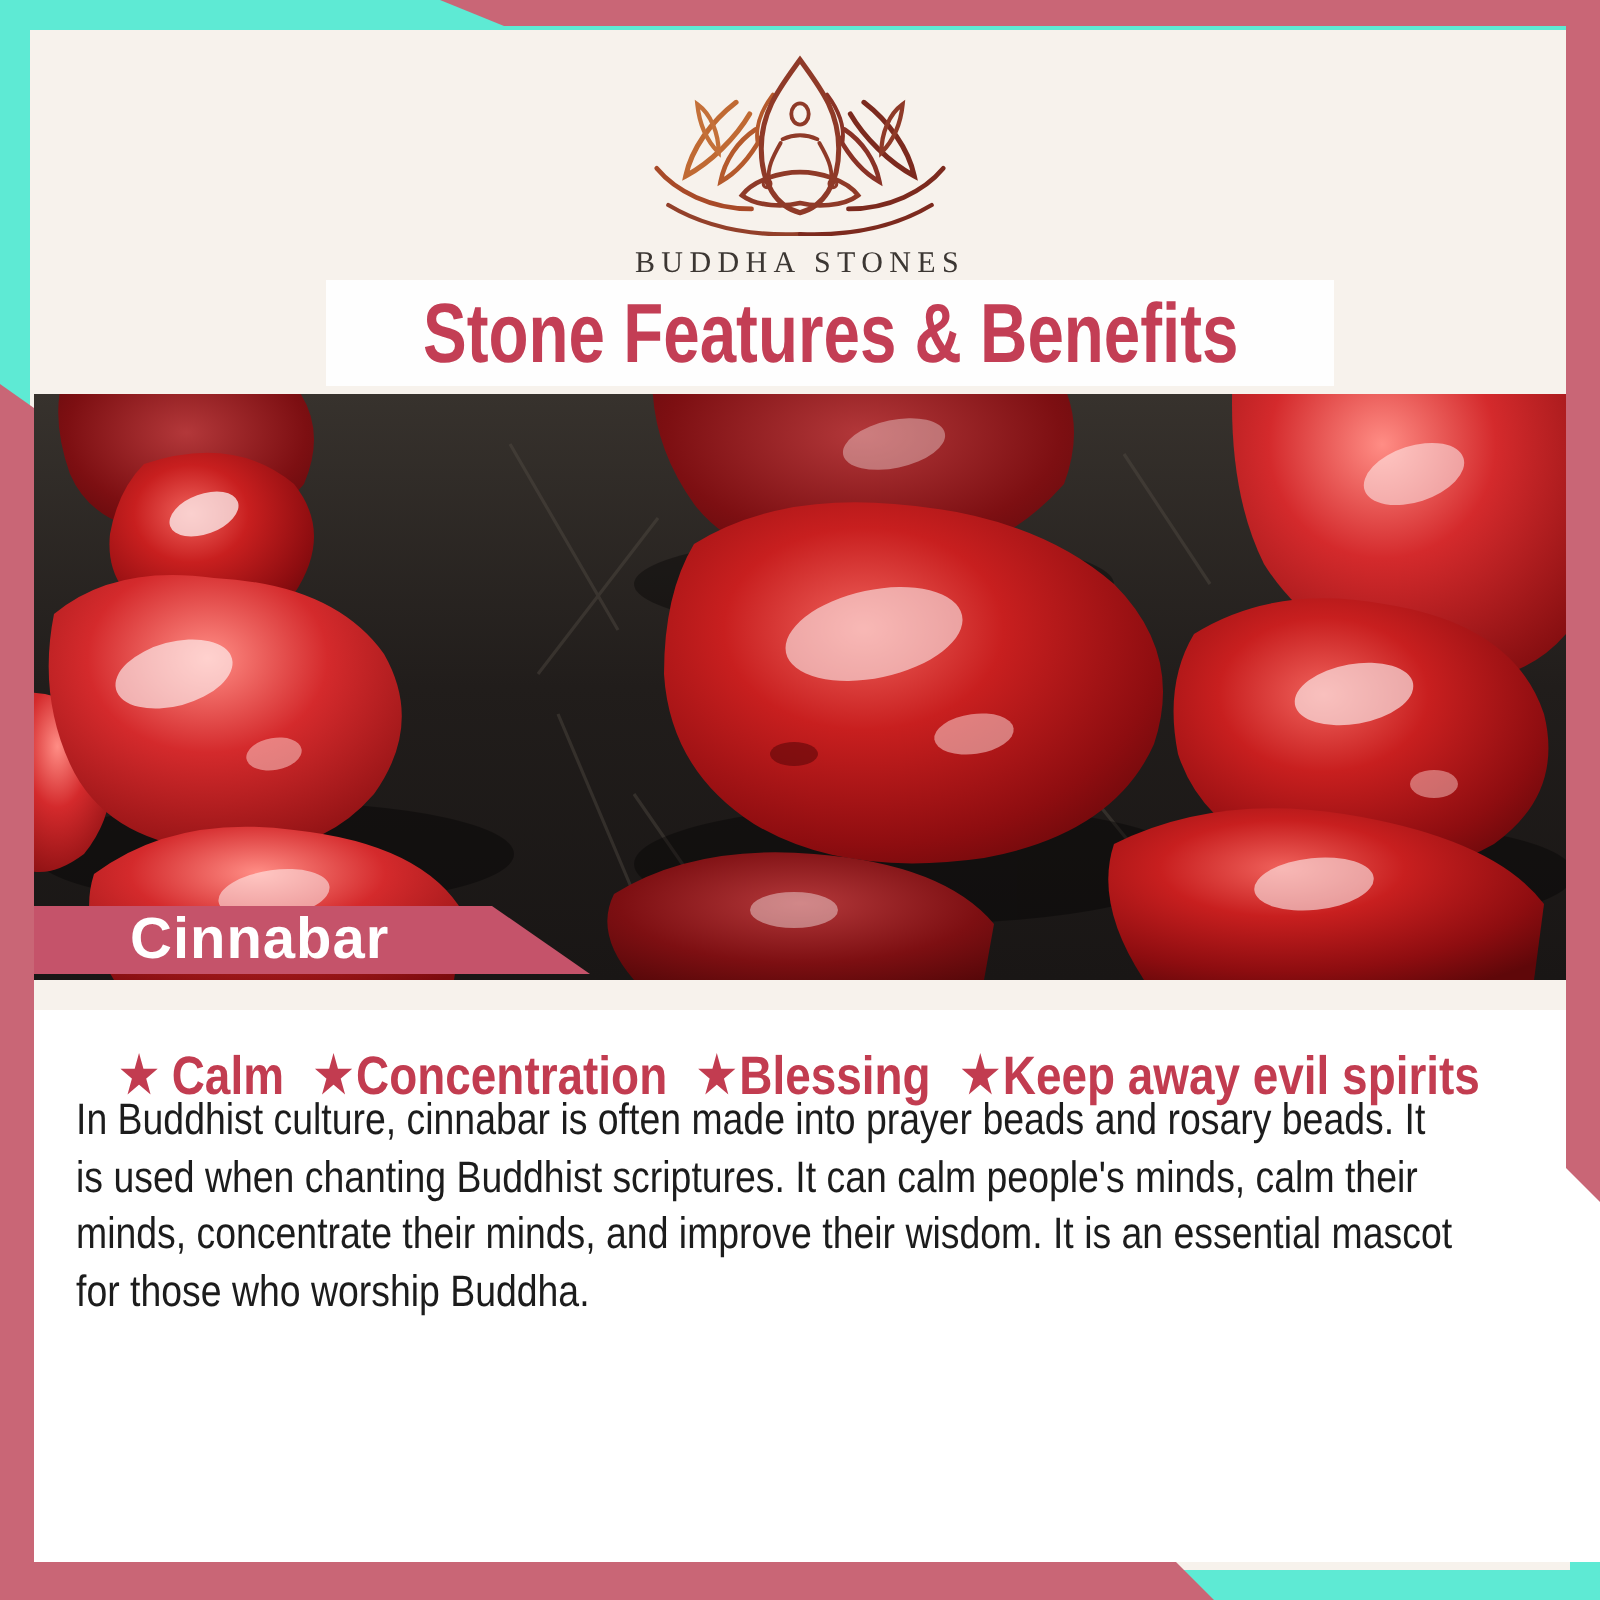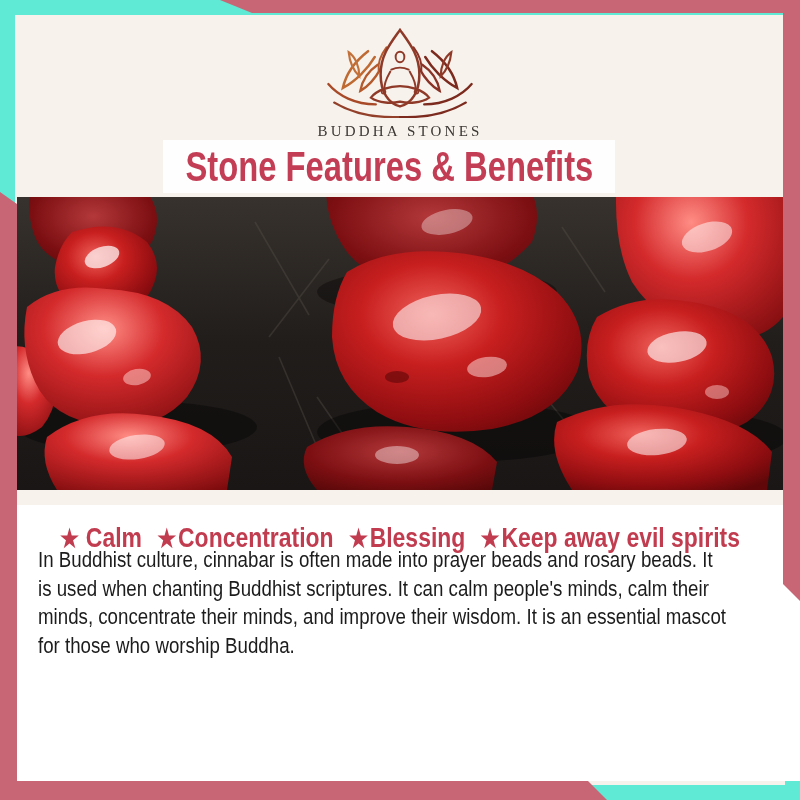--- a/index.html
+++ b/index.html
@@ -23,21 +23,21 @@
 
   
   .logo-block{position:absolute;left:0;top:26px;width:800px;text-align:center;}
   .brand-name{
     margin-top:1px;font-family:"Liberation Serif", serif;
     font-size:15px;letter-spacing:3.2px;color:#3c3733;font-weight:normal;
   }
 
   
   .title-band{
-    position:absolute;left:163px;top:140px;width:452px;height:53px;
+    position:absolute;left:163px;top:140px;width:504px;height:53px;
     background:#fefefe;display:flex;align-items:center;justify-content:center;
   }
   .title-band h1{
     margin:0;font-size:42px;font-weight:bold;color:#c33e55;white-space:nowrap;
     transform:scaleX(0.78);transform-origin:center;
   }
 
   
   .photo{position:absolute;left:17px;top:197px;width:766px;height:293px;background:#221e1c;}
   .photo svg{display:block;}
@@ -197,20 +197,23 @@
       <circle cx="63" cy="68" r="2" stroke="#8f3a28" stroke-width="1.6"></circle>
       <circle cx="97" cy="68" r="2" stroke="#8f3a28" stroke-width="1.6"></circle>
     </svg>
     <div class="brand-name">BUDDHA STONES</div>
   </header>
 
   <div class="title-band">
     <h1>Stone Features &amp; Benefits</h1>
   </div>
 
+  <div class="stone-banner">
+    <span class="stone-name">Cinnabar</span>
+  </div>
 
   <div class="features-row">
     <div class="features-inner">
       <span class="feat">
         <span class="star">★</span>
         <span>Calm</span>
       </span>
       <span class="feat">
         <span class="star">★</span>
         <span>Concentration</span>

